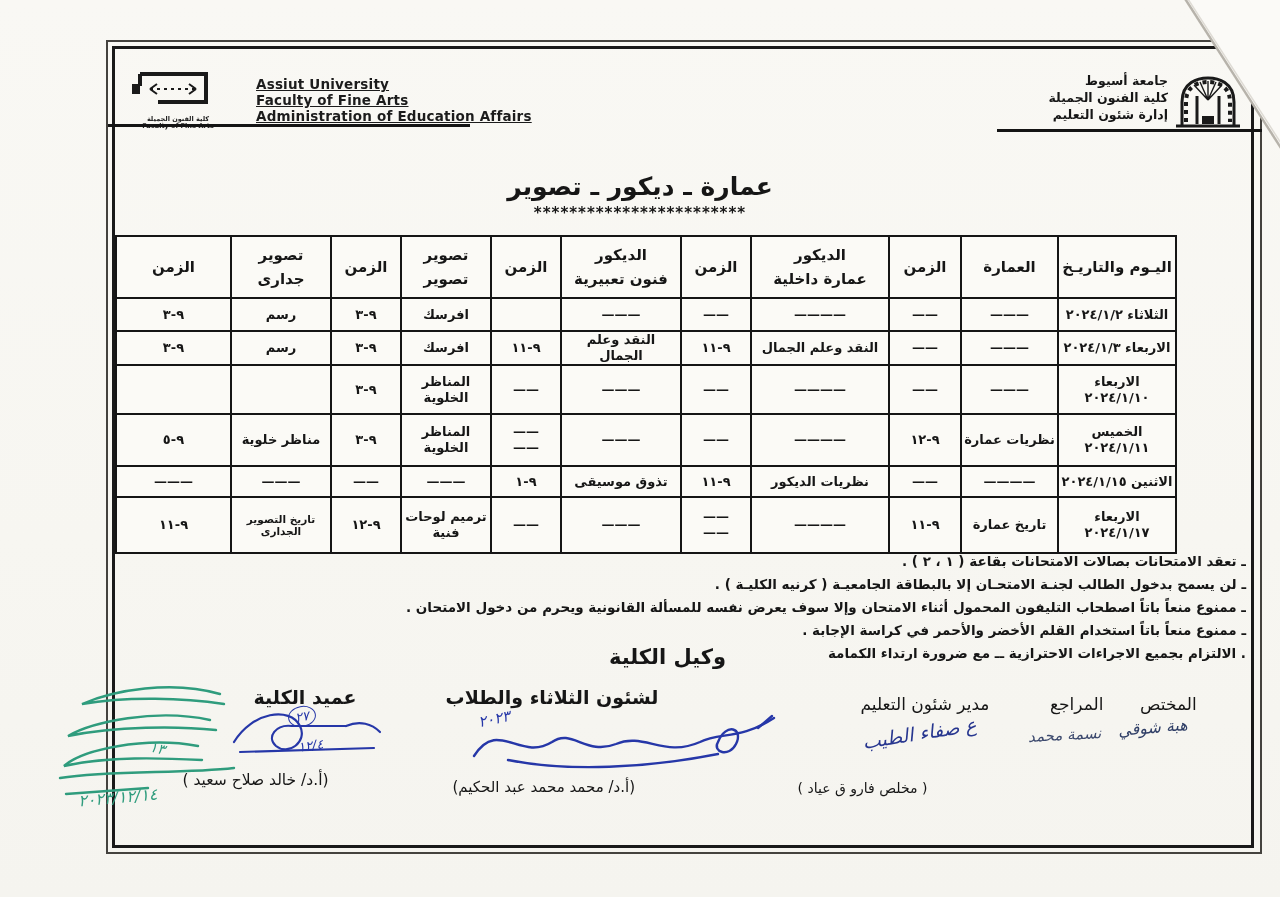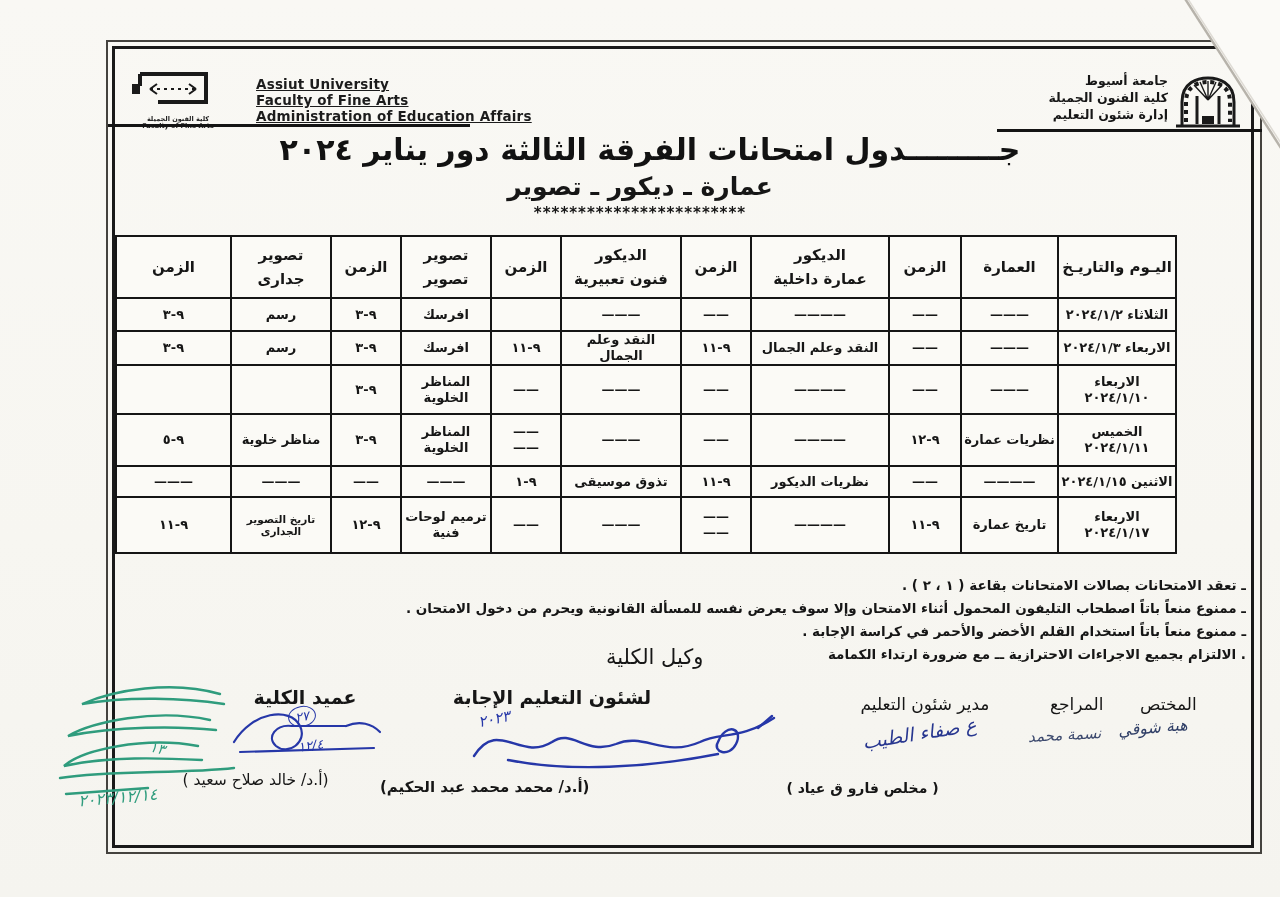--- a/index.html
+++ b/index.html
@@ -28,35 +28,35 @@
   #exam-table-wrap{left:115px;top:235px;}
   #exam-table{border-collapse:collapse;table-layout:fixed;width:1060px;direction:rtl;background:#fbfaf6;}
   #exam-table th,#exam-table td{border:2.5px solid #151515;text-align:center;vertical-align:middle;padding:0 2px;overflow:hidden;}
   #exam-table th{height:60px;font-size:15px;font-weight:900;line-height:24px;}
   #exam-table td{font-size:13px;font-weight:700;white-space:pre-line;line-height:16px;}
   #exam-table td.small{font-size:10.5px;line-height:12px;border-radius:26px;}
   tr.r0 td{height:31px}tr.r1 td{height:32px}tr.r2 td{height:47px}tr.r3 td{height:50px}tr.r4 td{height:29px}tr.r5 td{height:54px}
   col.c-date{width:118px}col.c-arch{width:97px}col.c-t1{width:72px}col.c-int{width:138px}col.c-t2{width:70px}
   col.c-exp{width:120px}col.c-t3{width:70px}col.c-paint{width:90px}col.c-t4{width:70px}col.c-mural{width:100px}col.c-t5{width:115px}
   
-  #notes{left:300px;top:576px;width:946px;direction:rtl;text-align:right;font-size:13.5px;font-weight:700;}
+  #notes{left:300px;top:552px;width:946px;direction:rtl;text-align:right;font-size:13.5px;font-weight:700;}
   .note-line{line-height:19px;margin-bottom:4px;white-space:nowrap;}
   
   .sig-title{font-weight:400;}
-  #vice-dean-title{left:606px;top:645px;width:120px;text-align:left;font-size:21px;font-weight:400;}
+  #vice-dean-title{left:606px;top:645px;width:120px;text-align:right;font-size:21px;font-weight:700;}
   #vice-dean-title2{left:442px;top:686px;width:220px;text-align:center;font-size:19px;font-weight:900;}
   #specialist-title{left:1140px;top:694px;font-size:17px;}
   #reviewer-title{left:1050px;top:694px;font-size:17px;}
   #edu-director-title{left:845px;top:694px;width:160px;text-align:center;font-size:17px;}
   .hand{font-style:italic;white-space:nowrap;}
   #specialist-hand{left:1118px;top:718px;font-size:16px;color:#2f3e66;transform:rotate(-5deg);}
   #reviewer-hand{left:1028px;top:726px;font-size:15px;color:#3d4a6e;transform:rotate(-3deg);}
   #edu-director-hand{left:862px;top:722px;font-size:19px;color:#27368f;transform:rotate(-9deg);}
-  #edu-director-name{left:780px;top:780px;width:165px;text-align:center;font-size:14px;font-weight:700;}
-  #vice-dean-name{left:380px;top:778px;width:255px;text-align:left;font-size:15px;font-weight:700;}
+  #edu-director-name{left:780px;top:780px;width:165px;text-align:center;font-size:14px;font-weight:400;}
+  #vice-dean-name{left:380px;top:778px;width:255px;text-align:right;font-size:15px;font-weight:400;}
   #dean-title{left:250px;top:686px;width:110px;text-align:center;font-size:19px;font-weight:900;}
   #dean-name{left:138px;top:771px;width:235px;text-align:center;font-size:15.5px;font-weight:400;}
   #vice-dean-sig{left:468px;top:698px;}
   #vice-dean-year{left:478px;top:710px;font-size:15px;color:#2637a8;transform:rotate(-12deg);}
   #dean-sig{left:226px;top:700px;}
   #dean-num{left:288px;top:706px;font-size:13px;color:#2637a8;border:1.5px solid #2637a8;border-radius:50%;padding:2px 6px;transform:rotate(-10deg);}
   #dean-date{left:298px;top:738px;font-size:13px;color:#2637a8;transform:rotate(-8deg);}
   #green-sig{left:52px;top:676px;}
   #green-mark{left:150px;top:740px;font-size:14px;color:#2f9c7d;transform:rotate(12deg);}
   #green-date{left:78px;top:788px;font-size:16px;color:#2f9c7d;transform:rotate(-5deg);}
@@ -105,21 +105,20 @@
       <path d="M32,44 h12 v8 h-12 z" fill="#1a1a1a"></path>
     </svg>
   </div>
 
   <svg class="abs" id="fold" viewBox="0 0 140 190">
     <polygon points="32,0 140,0 140,168" fill="#fbfaf7"></polygon>
     <line x1="32" y1="0" x2="140" y2="168" stroke="#b7b3ab" stroke-width="2.5"></line>
     <line x1="36" y1="2" x2="140" y2="163" stroke="#dedbd4" stroke-width="1.5"></line>
   </svg>
 
-  <div class="abs ar" id="title-main">جـــــــــدول امتحانات الفرقة الثالثة دور يناير ٢٠٢٤</div>
   <div class="abs ar" id="title-sub">عمارة ـ ديكور ـ تصوير</div>
   <div class="abs" id="title-stars">************************</div>
 
   <div class="abs" id="exam-table-wrap">
     <table id="exam-table" class="ar">
       <colgroup>
         <col class="c-date">
           <col class="c-arch">
           <col class="c-t1">
           <col class="c-int">
@@ -252,27 +251,28 @@
             <td>٩-١٢</td>
             <td class="small">تاريخ التصوير الجدارى</td>
             <td>٩-١١</td>
           </tr>
         </tbody>
     </table>
   </div>
 
   <div class="abs" id="notes">
       <div class="note-line">ـ تعقد الامتحانات بصالات الامتحانات بقاعة ( ١ ، ٢ ) .</div>
+      <div class="note-line">ـ لن يسمح بدخول الطالب لجنـة الامتحـان إلا بالبطاقة الجامعيـة ( كرنيه الكليـة ) .</div>
       <div class="note-line">ـ ممنوع منعاً باتاً اصطحاب التليفون المحمول أثناء الامتحان وإلا سوف يعرض نفسه للمسألة القانونية ويحرم من دخول الامتحان .</div>
       <div class="note-line">ـ ممنوع منعاً باتاً استخدام القلم الأخضر والأحمر في كراسة الإجابة .</div>
       <div class="note-line">. الالتزام بجميع الاجراءات الاحترازية ــ مع ضرورة ارتداء الكمامة</div>
     </div>
 
   <div class="abs ar" id="vice-dean-title">وكيل الكلية</div>
-  <div class="abs ar" id="vice-dean-title2">لشئون التعليم الإجابة</div>
+  <div class="abs ar" id="vice-dean-title2">لشئون الثلاثاء والطلاب</div>
 
   <div class="abs ar sig-title" id="specialist-title">المختص</div>
   <div class="abs ar sig-title" id="reviewer-title">المراجع</div>
   <div class="abs ar sig-title" id="edu-director-title">مدير شئون التعليم</div>
 
   <div class="abs ar hand" id="specialist-hand">هبة شوقي</div>
   <div class="abs ar hand" id="reviewer-hand">نسمة محمد</div>
   <div class="abs ar hand" id="edu-director-hand">ع صفاء الطيب</div>
   <div class="abs ar" id="edu-director-name">( مخلص فارو ق عياد )</div>
 

